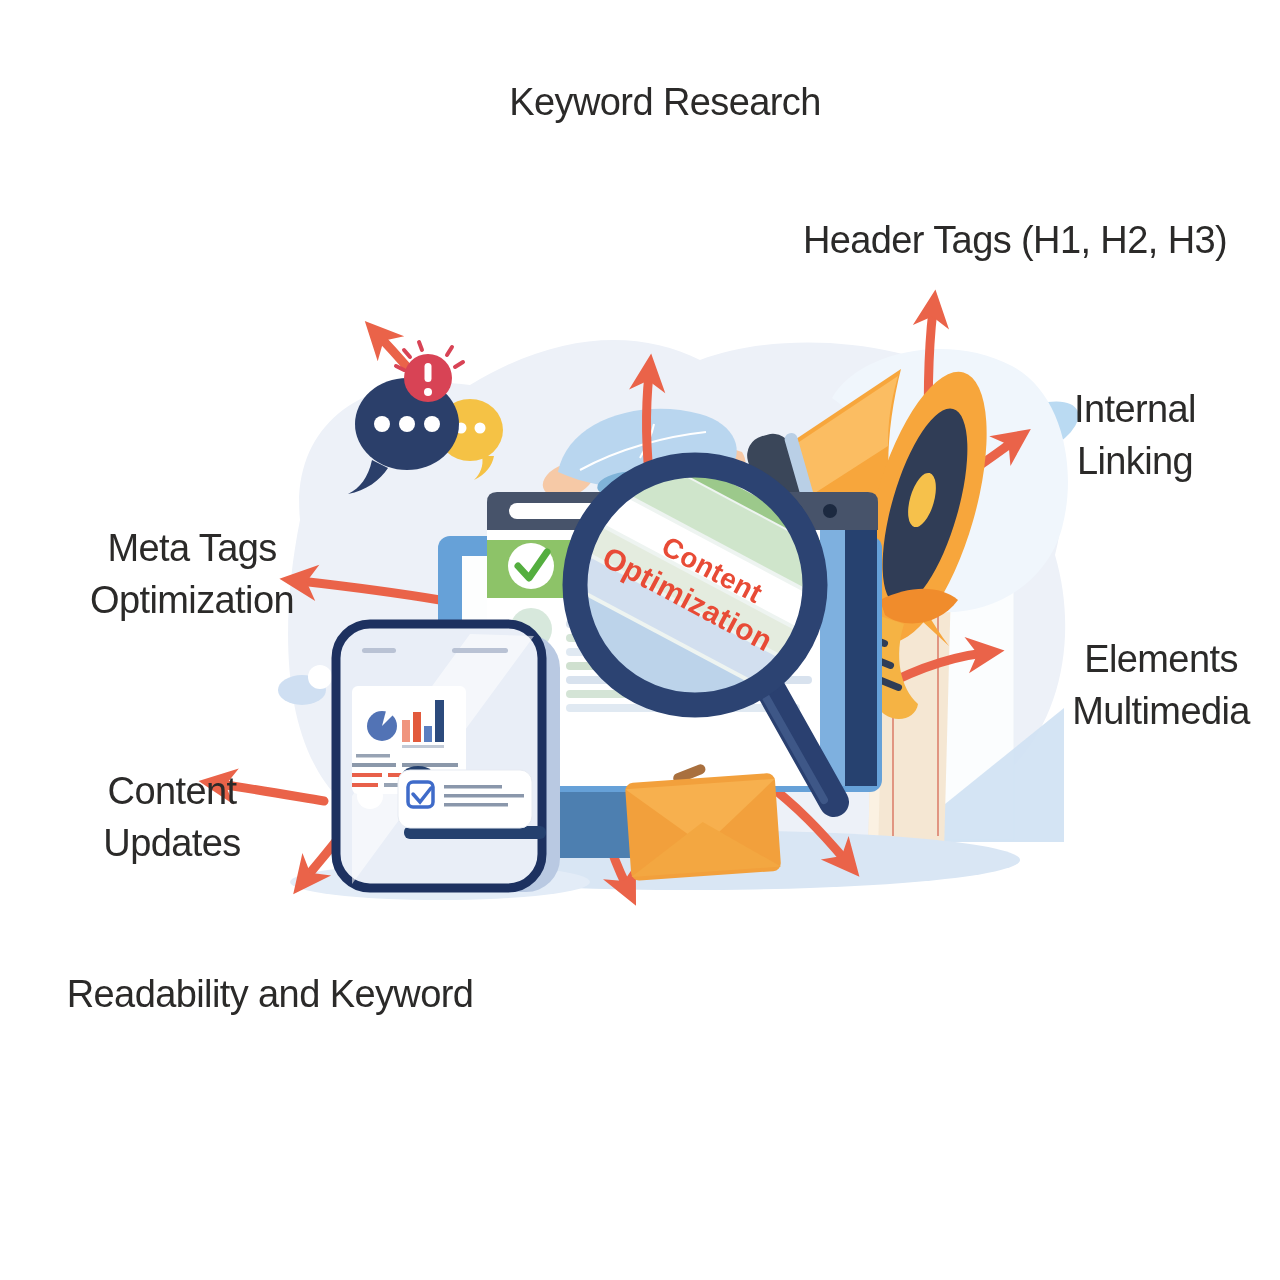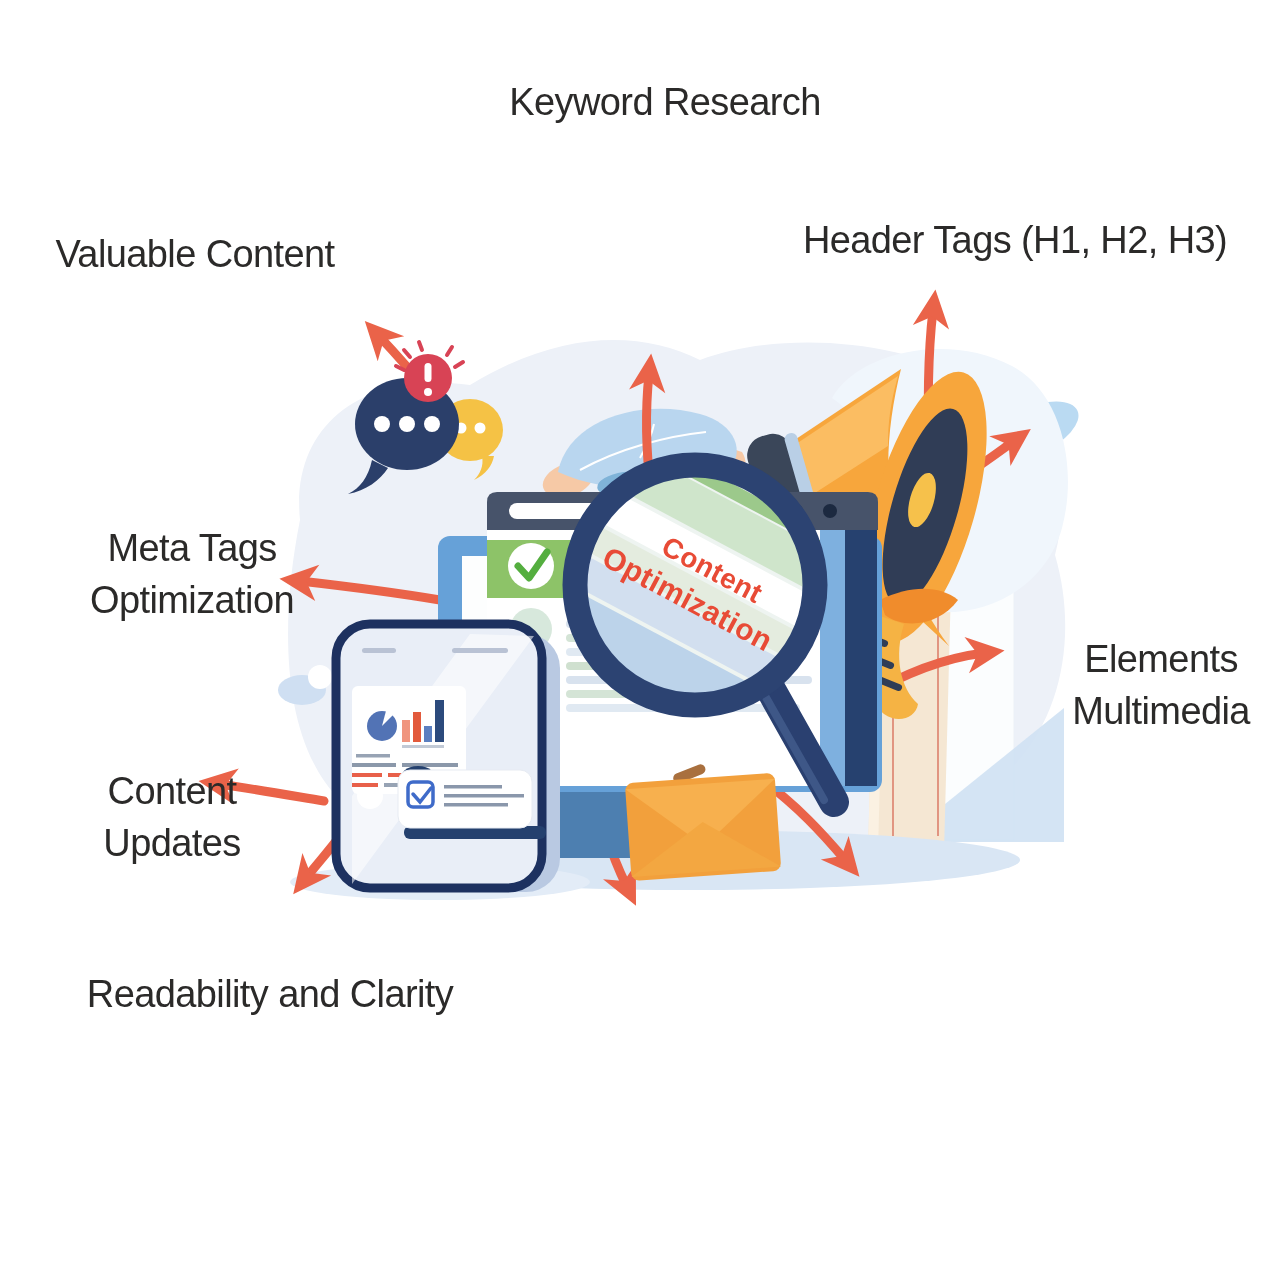--- a/index.html
+++ b/index.html
@@ -228,42 +228,45 @@
         <text class="mag-text" x="0" y="26" font-size="30" text-anchor="middle">Optimization</text>
       </g>
     </g>
   </svg>
 
   <div class="label center" style="left:380px;top:76px;width:570px;text-align:center;">
     <div>Keyword Research</div>
   </div>
 
   <div class="label center" style="left:30px;top:228px;width:330px;">
-    <div>Valuable Content</div>
   </div>
 
   <div class="label center" style="left:780px;top:214px;width:470px;">
     <div>Header Tags (H1, H2, H3)</div>
   </div>
 
+  <div class="label center" style="left:1035px;top:383px;width:200px;">
+    <div>Internal</div>
+    <div>Linking</div>
+  </div>
 
   <div class="label left" style="left:42px;top:522px;width:300px;">
     <div>Meta Tags</div>
     <div>Optimization</div>
   </div>
 
   <div class="label left" style="left:1046px;top:633px;width:230px;">
     <div>Elements</div>
     <div>Multimedia</div>
   </div>
 
   <div class="label left" style="left:42px;top:765px;width:260px;">
     <div>Content</div>
     <div>Updates</div>
   </div>
 
   <div class="label center" style="left:55px;top:968px;width:430px;">
-    <div>Readability and Clarity</div>
+    <div>Readability and Keyword</div>
   </div>
 
 
 
 </div>
 
 </body></html>

